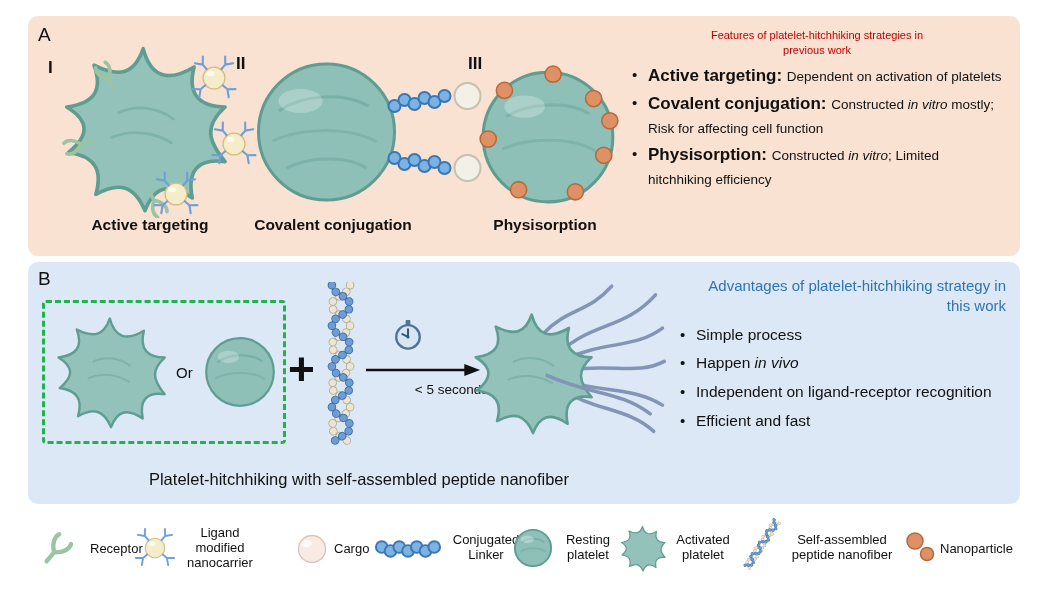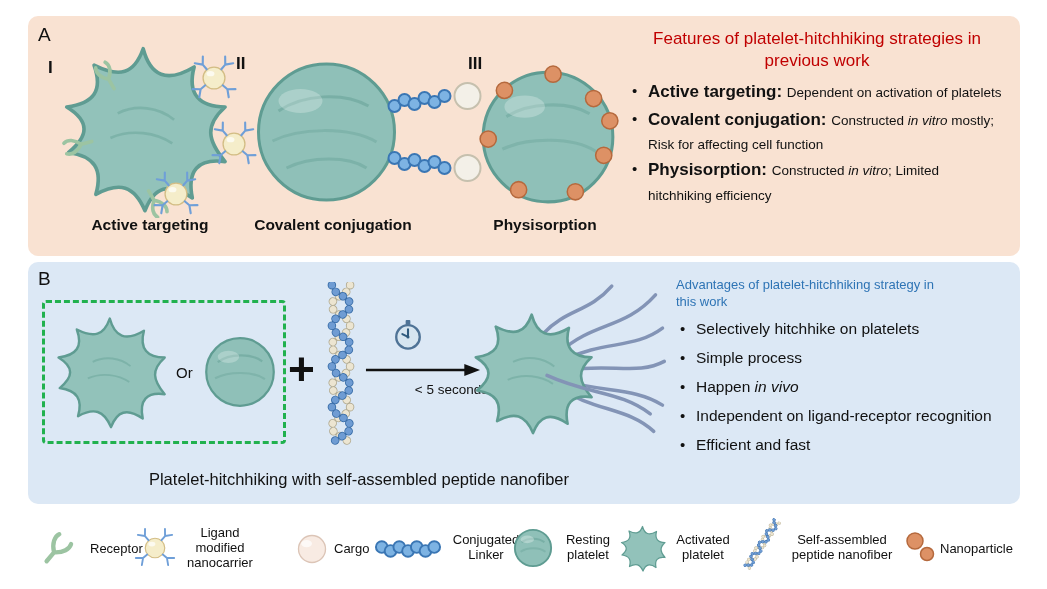--- a/index.html
+++ b/index.html
@@ -6,22 +6,22 @@
   body { font-family:"Liberation Sans", sans-serif; background:#fff; color:#111; }
   .figure { position:relative; width:1047px; height:589px; background:#fff; overflow:hidden; }
   .abs { position:absolute; }
   .panel { position:absolute; border-radius:10px; }
   .panel-a { left:28px; top:16px; width:992px; height:240px; background:#f9e2d2; }
   .panel-b { left:28px; top:262px; width:992px; height:242px; background:#dce8f5; }
   .plabel { font-size:19px; font-weight:500; }
   .roman { font-size:17px; font-weight:600; }
   .cap { font-size:15.5px; text-align:center;font-weight:bold; }
   .cap-b { font-size:16.5px; text-align:center; }
-  .feat-title { color:#c00000; font-size:17px; text-align:center; line-height:1.32; }
-  .adv-title { color:#2e74b5; font-size:13px; text-align:left; line-height:1.32; }
+  .feat-title { color:#c00000; font-size:11px; text-align:center; line-height:1.32; }
+  .adv-title { color:#2e74b5; font-size:15px; text-align:right; line-height:1.32; }
   .bullets { list-style:none; margin-top:7px; }
   .bullets li { position:relative; padding-left:20px; margin-bottom:3px; line-height:1.45; }
   .bullets li::before { content:"\2022"; position:absolute; left:4px; top:0; font-size:15px; }
   .lead { font-size:17px; font-weight:700; }
   .small { font-size:13.5px; }
   .adv li { font-size:15.5px; line-height:1.6; margin-bottom:4px; }
   .it { font-style:italic; }
   .or-label { font-size:15px; }
   .plus { font-size:46px; font-weight:700; line-height:1; }
   .time-label { font-size:13.5px; text-align:right; }
@@ -235,21 +235,20 @@
     </svg>
 
     <div class="abs cap-b" style="left:36px;top:208px;width:590px">Platelet-hitchhiking with self-assembled peptide nanofiber</div>
 
     <div class="abs" style="left:648px;top:14px;width:330px">
       <div class="adv-title">
         <span>Advantages of platelet-hitchhiking strategy in</span><br>
         <span>this work</span>
       </div>
       <ul class="bullets adv">
-        <li><span>Selectively hitchhike on platelets</span><span class="it"></span><span></span></li>
         <li><span>Simple process</span><span class="it"></span><span></span></li>
         <li><span>Happen </span><span class="it">in vivo</span><span></span></li>
         <li><span>Independent on ligand-receptor recognition</span><span class="it"></span><span></span></li>
         <li><span>Efficient and fast</span><span class="it"></span><span></span></li>
       </ul>
     </div>
   </section>
 
   <div class="abs" style="left:0;top:505px;width:1047px;height:84px">
 

